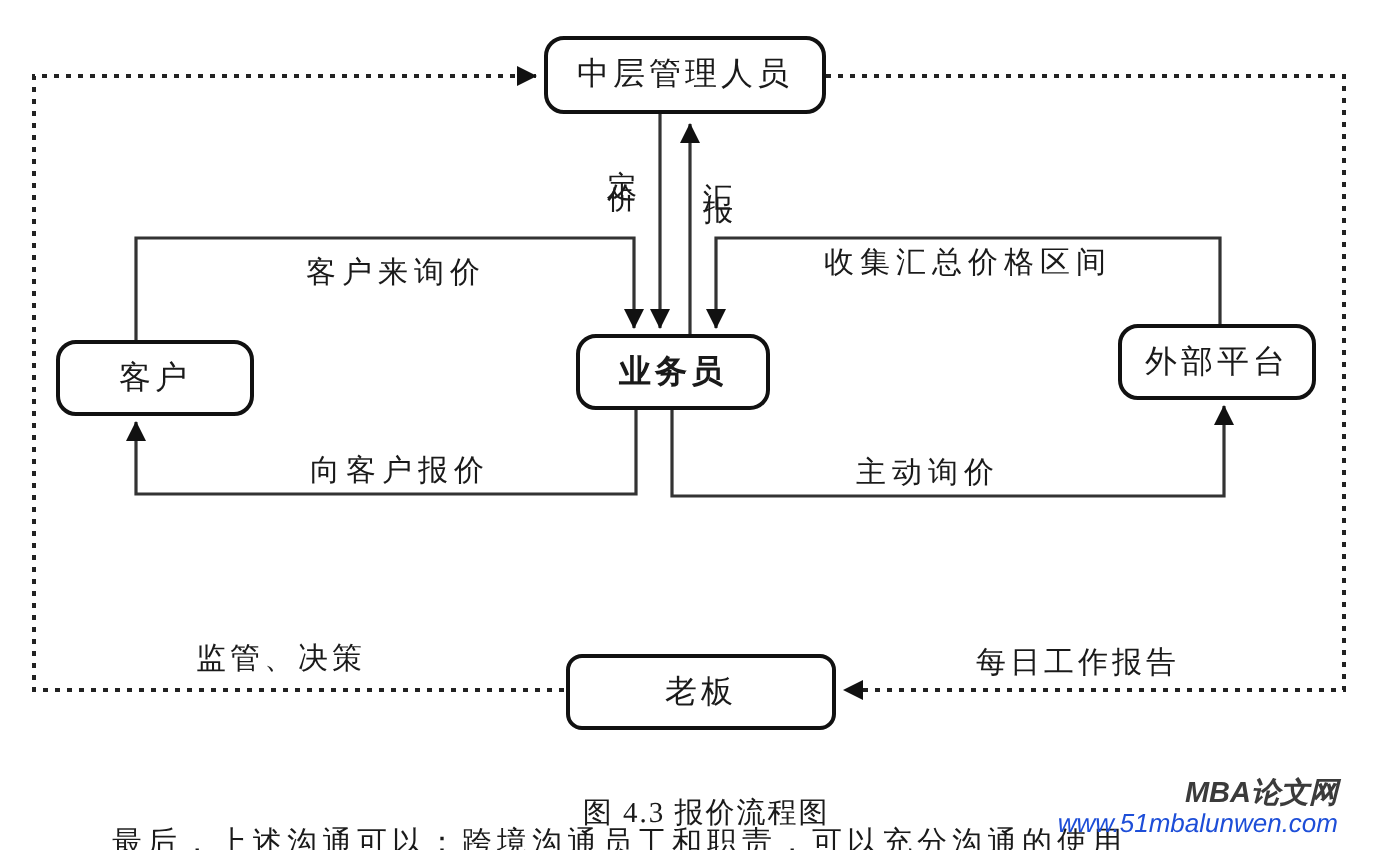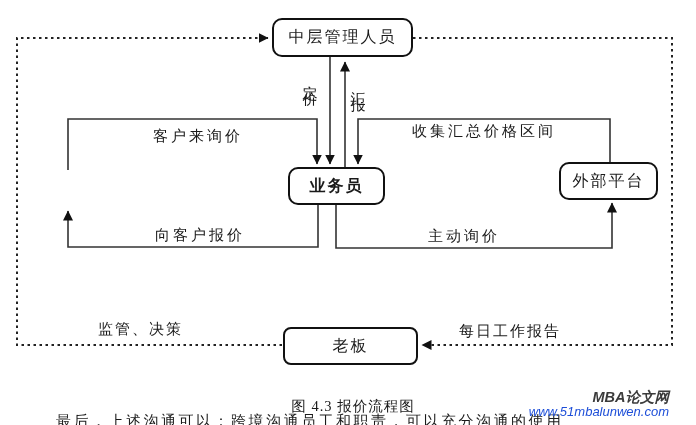--- a/index.html
+++ b/index.html
@@ -65,20 +65,23 @@
   </svg>
 
   <div class="node" style="left:272px;top:18px;width:141px;height:39px;">
     <span>中层管理人员</span>
   </div>
 
   <div class="node" style="left:288px;top:167px;width:97px;height:38px;font-weight:bold;">
     <span>业务员</span>
   </div>
 
+  <div class="node" style="left:28px;top:170px;width:99px;height:38px;">
+    <span>客户</span>
+  </div>
 
   <div class="node" style="left:559px;top:162px;width:99px;height:38px;">
     <span>外部平台</span>
   </div>
 
   <div class="node" style="left:283px;top:327px;width:135px;height:38px;border-radius:8px;font-family:Liberation Mono, monospace;">
     <span>老板</span>
   </div>
 
   <div class="vlabel" style="left:300px;top:73px;">定价</div>
@@ -88,21 +91,21 @@
   <div class="elabel" style="left:412px;top:122px;">收集汇总价格区间</div>
 
   <div class="elabel" style="left:153px;top:127px;">客户来询价</div>
 
   <div class="elabel" style="left:155px;top:226px;">向客户报价</div>
 
   <div class="elabel" style="left:428px;top:227px;">主动询价</div>
 
   <div class="elabel" style="left:98px;top:320px;letter-spacing:2px;">监管、决策</div>
 
-  <div class="elabel" style="left:459px;top:322px;letter-spacing:2px;text-align:right;">每日工作报告</div>
+  <div class="elabel" style="left:488px;top:322px;letter-spacing:2px;text-align:right;">每日工作报告</div>
 
   <div class="caption">图  4.3  报价流程图</div>
 
   <div class="body-partial">最后，上述沟通可以：跨境沟通员工和职责，可以充分沟通的使用</div>
 
   <div class="watermark">
     <div class="wm-brand" style="color:#3b3b3b;">MBA论文网</div>
     <div class="wm-url" style="color:#1d4ed8;">www.51mbalunwen.com</div>
   </div>
 

